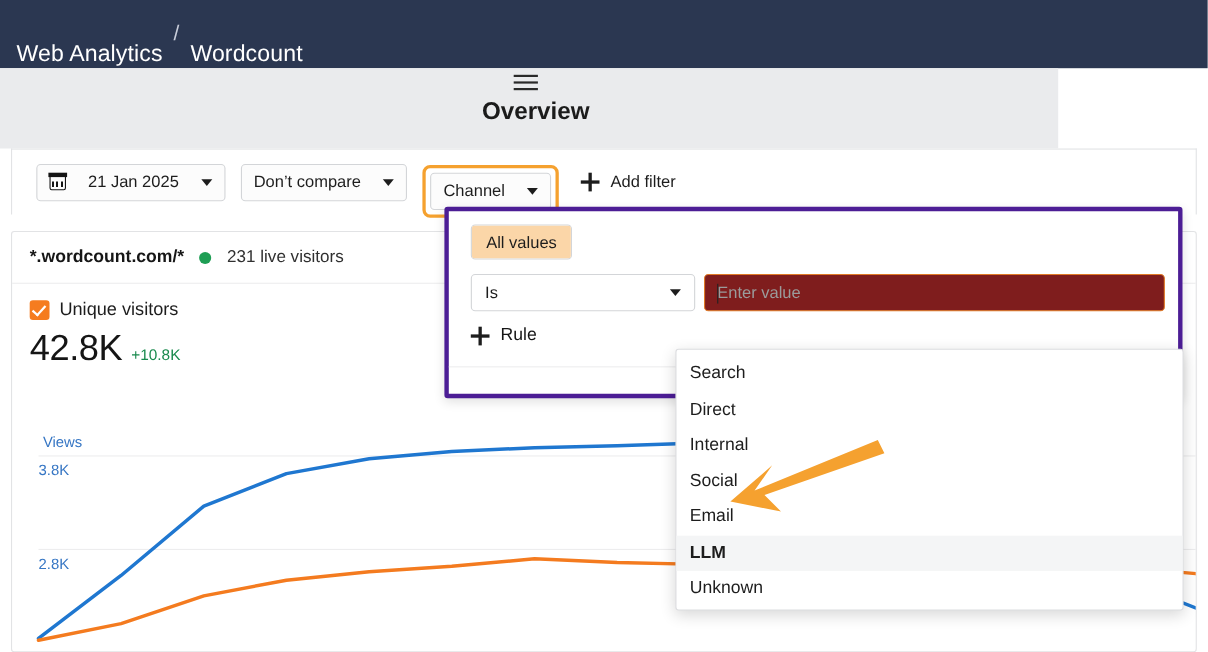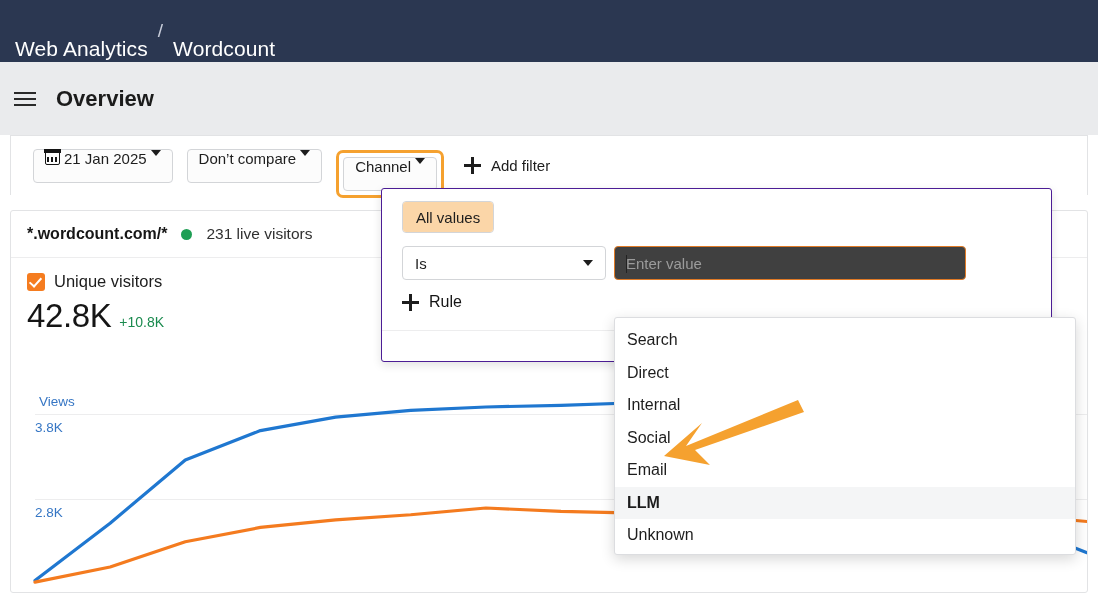--- a/index.html
+++ b/index.html
@@ -18,42 +18,42 @@
     position:absolute; left:0; top:0; width:1098px; height:62px;
     background:#2b3751; color:#ffffff;
     display:flex; align-items:center;
     padding-left:15px;
   }
   .crumb{ font-size:21px; color:#ffffff; letter-spacing:.1px;margin-top:36px; }
   .crumb-sep{ font-size:19px; color:#c9cedb; margin:0 10px; }
 
   
   .pagehead{
-    position:absolute; left:0; top:62px; width:1098px; height:73px;
+    position:absolute; left:0; top:62px; width:962px; height:73px;
     background:#eaebed;
-    display:flex; align-items:center; padding-left:12px;
+    display:flex; align-items:center; padding-left:12px;flex-direction:column;
   }
   .burger{ width:26px; height:26px; position:relative; margin-right:18px; cursor:pointer; }
   .burger i{
     position:absolute; left:2px; width:22px; height:2px; background:#2a2a2a; display:block;
   }
   .burger i:nth-child(1){ top:6px; }
   .burger i:nth-child(2){ top:12px; }
   .burger i:nth-child(3){ top:18px; }
   .pagetitle{ font-size:22px; font-weight:bold; color:#1b1b1b; }
 
   
   .filterbar{
     position:absolute; left:10px; top:135px; width:1078px; height:60px;
     background:#ffffff; border:1px solid #e2e3e5; border-bottom:none;
     display:flex; align-items:center; padding-left:22px; gap:14px;
   }
   .pill{
     height:34px; border:1px solid #d3d5d8; border-radius:4px; background:#fcfcfc;
-    display:inline-flex; gap:4px; padding:0 11px;
+    display:inline-flex; align-items:center; gap:20px; padding:0 11px;
     font-size:15px; color:#1d1d1d; cursor:pointer; white-space:nowrap;
   }
   .caret{
     width:0;height:0;border-left:5px solid transparent;border-right:5px solid transparent;
     border-top:6px solid #1d1d1d; display:inline-block;
   }
   .cal{
     width:15px;height:15px;border:1.8px solid #141414;border-radius:2px;position:relative;display:inline-block;
   }
   .cal:before{content:"";position:absolute;left:-1.8px;right:-1.8px;top:-1.8px;height:4px;background:#141414;}
@@ -105,44 +105,44 @@
 
   
   .chart{ position:absolute; left:0; top:175px; right:0; bottom:0; }
   .axislabel{ position:absolute; left:28px; top:8px; font-size:13.5px; color:#3676c4; }
   .gl{ position:absolute; left:24px; right:0; height:1px; background:#ededee; }
   .gltext{ position:absolute; left:24px; font-size:13.5px; color:#3676c4; }
   svg.lines{ position:absolute; left:0; top:0; width:100%; height:100%; }
 
   
   .popup{
-    position:absolute; left:381px; top:188px; width:671px; height:174px;
-    background:#ffffff; border:1px solid #4c1d95; border-radius:3px;
+    position:absolute; left:404px; top:188px; width:671px; height:174px;
+    background:#ffffff; border:4px solid #4c1d95; border-radius:3px;
     box-shadow:0 3px 10px rgba(0,0,0,.12);
   }
   .seg{
     position:absolute; left:20px; top:12px; height:32px;
     display:flex; border:1px solid #d3d5d8; border-radius:4px; overflow:hidden;
   }
   .seg div{
     padding:0 13px; display:flex; align-items:center; font-size:15px; color:#1d1d1d;
     cursor:pointer; background:#ffffff;
   }
   .seg div.on{ background:#fbd6a8; }
   .seg div+div{ border-left:1px solid #d3d5d8; }
 
   .opselect{
     position:absolute; left:20px; top:57px; width:204px; height:34px;
     border:1px solid #d3d5d8; border-radius:4px; background:#fff;
     display:flex; align-items:center; justify-content:space-between; padding:0 12px;
     font-size:15px; color:#1d1d1d; cursor:pointer;
   }
   .valinput{
-    position:absolute; left:232px; top:57px; width:352px; height:34px;
-    border:1.6px solid #e07a26; border-radius:4px; background:#404040;
+    position:absolute; left:232px; top:57px; width:419px; height:34px;
+    border:1.6px solid #e07a26; border-radius:4px; background:#7f1d1d;
     display:flex; align-items:center; padding:0 11px; font-size:15px; color:#9b9b9b;
   }
   .caretI{ position:absolute; left:11px; top:8px; width:1px; height:18px; background:#222; }
   .rulebtn{
     position:absolute; left:20px; top:104px; display:flex; align-items:center; gap:10px;
     font-size:16px; color:#151515; cursor:pointer;
   }
   .popup-footer{ position:absolute; left:0; right:0; top:141px; height:33px; border-top:1px solid #ededee; }
 
   

